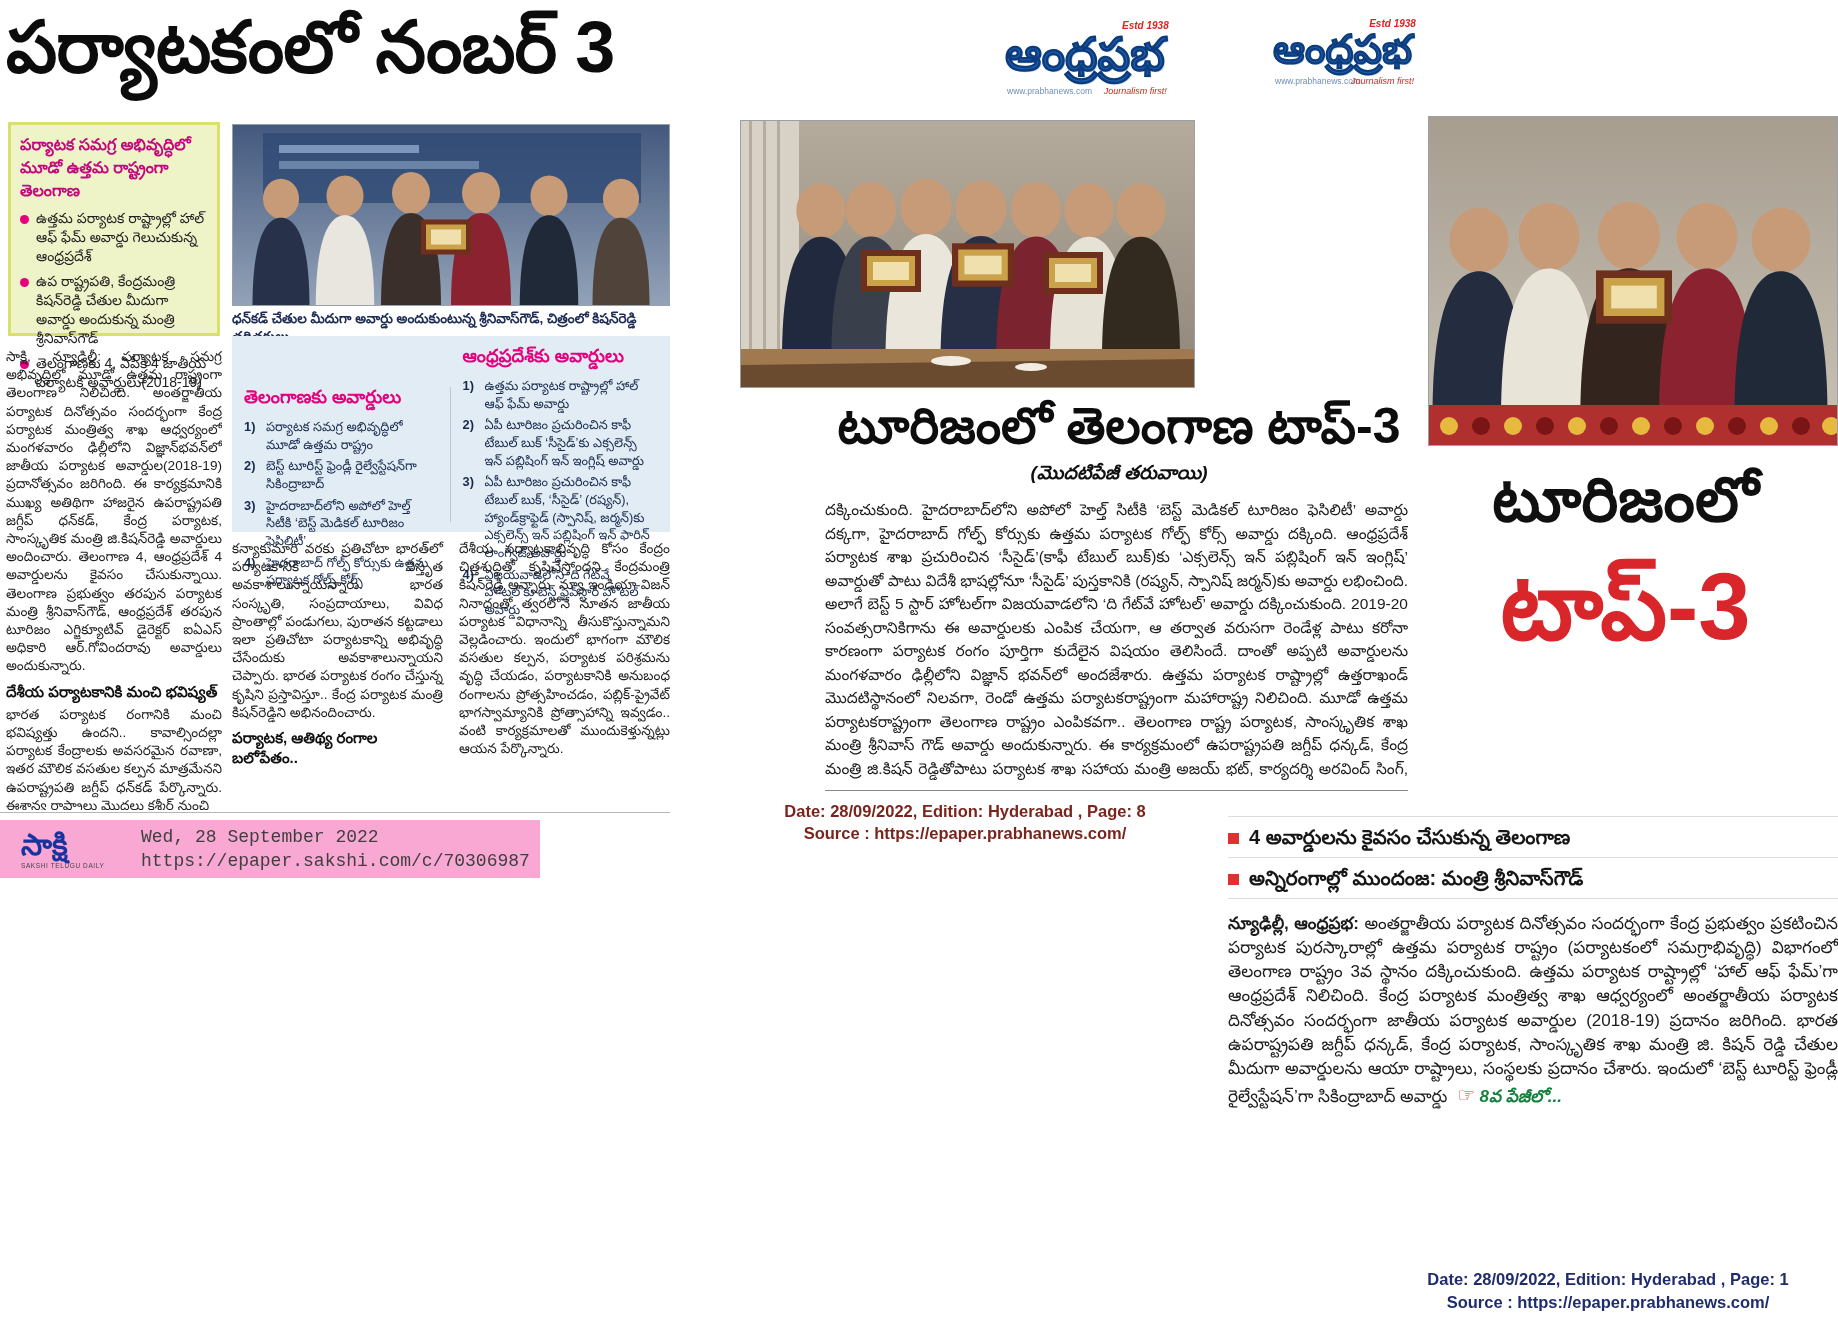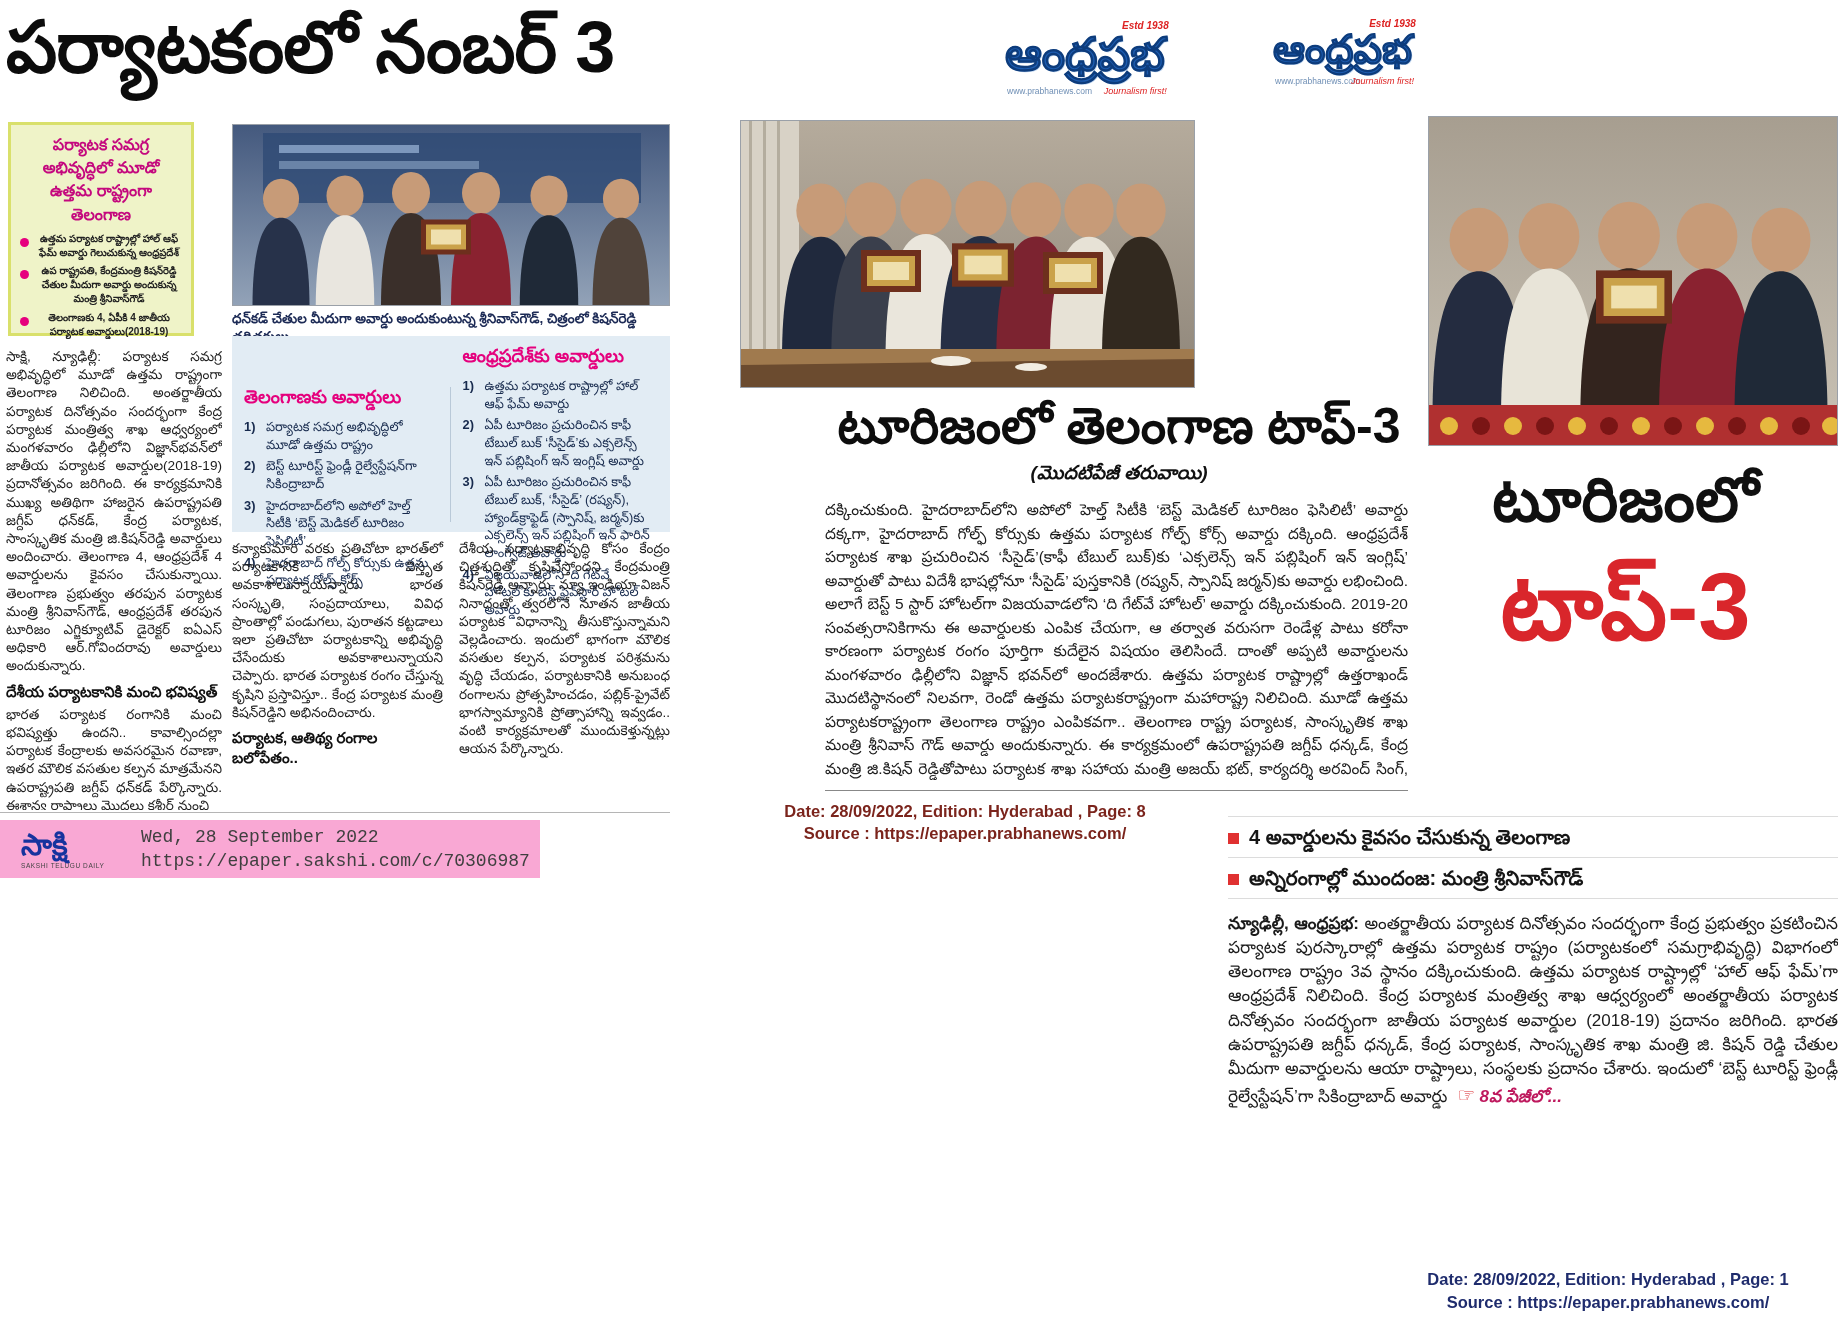--- a/index.html
+++ b/index.html
@@ -1,23 +1,23 @@
 <!DOCTYPE html>
 <html><head>
 <meta charset="utf-8">
 <style>
   html,body{margin:0;padding:0;background:#ffffff;}
   body{font-family:"Liberation Sans","DejaVu Sans",sans-serif;color:#1a1a1a;}
   #canvas{position:relative;width:1838px;height:1318px;background:#fff;overflow:hidden;}
   .abs{position:absolute;}
   
   .l-headline{left:6px;top:4px;width:664px;font-size:72px;line-height:1.2;font-weight:800;color:#0c0c0c;letter-spacing:-1px;}
-  .green-box{left:8px;top:122px;width:186px;height:214px;background:#eff3c8;border:3px solid #d9e06b;box-sizing:border-box;padding:8px 9px;text-align:center;}
+  .green-box{left:8px;top:122px;width:212px;height:214px;background:#eff3c8;border:3px solid #d9e06b;box-sizing:border-box;padding:8px 9px;}
   .green-title{font-size:16px;line-height:1.45;font-weight:700;color:#c4087e;margin-bottom:6px;}
-  .gb-item{position:relative;padding-left:16px;font-size:10px;line-height:1.38;color:#222;margin-bottom:5px;font-weight:700;}
+  .gb-item{position:relative;padding-left:16px;font-size:14px;line-height:1.38;color:#222;margin-bottom:5px;font-weight:400;}
   .gb-item::before{content:"";position:absolute;left:0;top:6px;width:9px;height:9px;border-radius:50%;background:#e6007e;}
   .photo-frame{border:1px solid #9aa0a8;box-sizing:border-box;background:#888;overflow:hidden;}
   .l-photo{left:232px;top:124px;width:438px;height:182px;}
   .l-caption{left:232px;top:310px;width:438px;font-size:13.5px;font-weight:700;color:#1c2a55;line-height:1.3;}
   .blue-box{left:232px;top:336px;width:438px;height:196px;background:#e2ecf4;box-sizing:border-box;display:flex;padding:10px 12px;}
   .aw-col{flex:1;min-width:0;}
   .aw-col.first{border-right:1px solid #b9c9d8;padding-right:10px;margin-top:41px;}
   .aw-col.second{padding-left:12px;}
   .aw-title{font-size:18px;font-weight:800;color:#e5007d;margin-bottom:6px;}
   .aw-list{counter-reset:n;}
@@ -54,21 +54,21 @@
   .r-headstack{left:1413px;top:460px;width:425px;text-align:center;}
   .r-h1{font-size:62px;font-weight:800;color:#101010;line-height:1.3;}
   .r-h2{font-size:62px;font-weight:800;color:#d9262b;line-height:1.3;margin-top:12px;}
   .r-h3{font-size:94px;font-weight:800;color:#d9262b;line-height:1.2;margin-top:10px;}
   .r-points{left:1228px;top:816px;width:610px;}
   .pt-row{display:flex;align-items:flex-start;gap:10px;padding:7px 0;border-bottom:1px solid #dcdcdc;font-size:20px;font-weight:800;color:#161616;line-height:1.3;}
   .pt-row:first-child{border-top:1px solid #dcdcdc;}
   .pt-row::before{content:"";flex:none;width:11px;height:11px;background:#e03131;margin-top:9px;}
   .r-body{left:1228px;top:912px;width:610px;height:352px;overflow:hidden;font-size:17px;line-height:1.42;text-align:justify;color:#1b1b1b;}
   .ptr-icon{color:#d9262b;font-weight:800;font-size:20px;margin:0 4px 0 10px;}
-  .r-cont{color:#be185d;font-weight:800;font-style:italic;}
+  .r-cont{color:#15803d;font-weight:800;font-style:italic;}
   .r-footer{left:1408px;top:1268px;width:400px;text-align:center;font-size:16.5px;font-weight:700;color:#1f2c6d;line-height:1.4;}
 </style>
 </head>
 <body>
 
 <div id="canvas">
 
   <svg width="0" height="0" style="position:absolute" aria-hidden="true">
     <defs>
       <g id="prsn">

